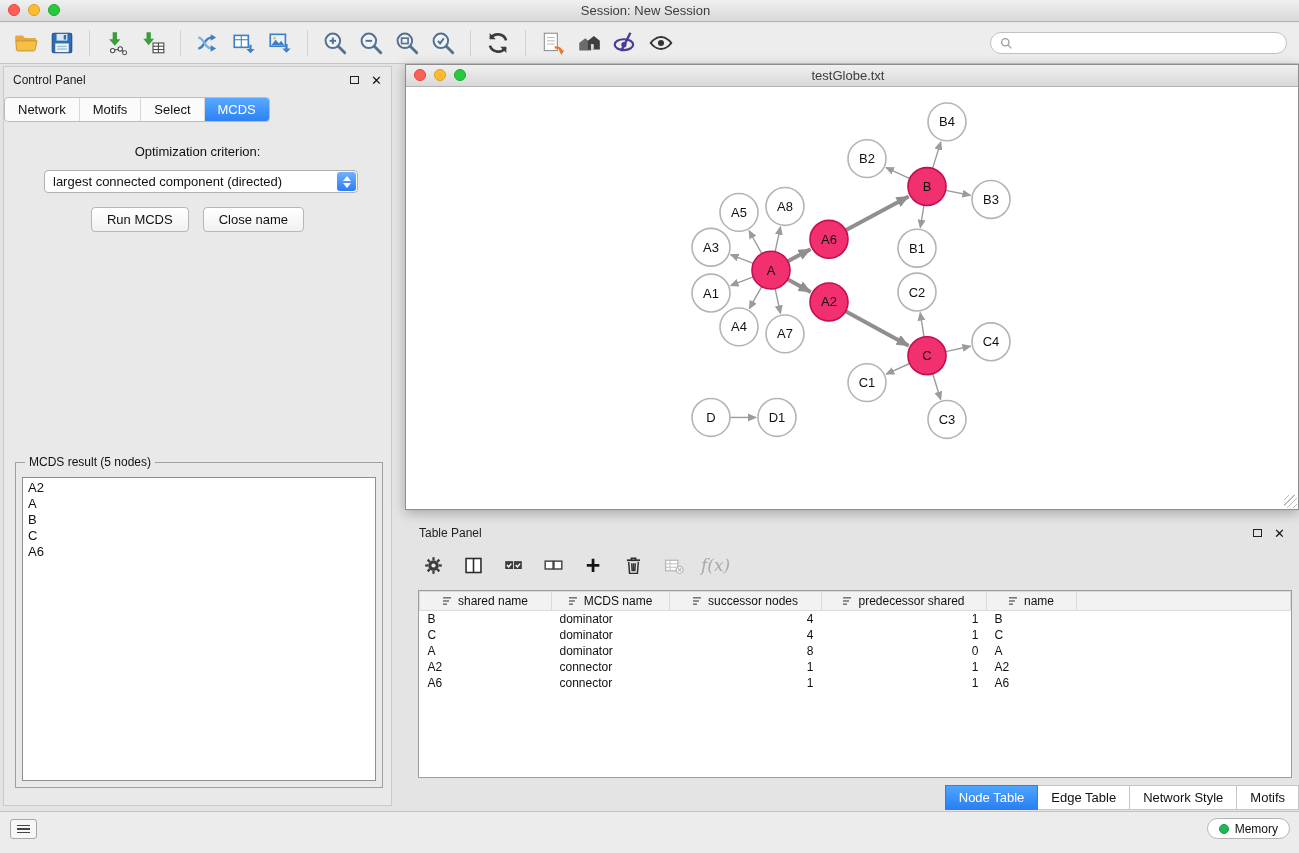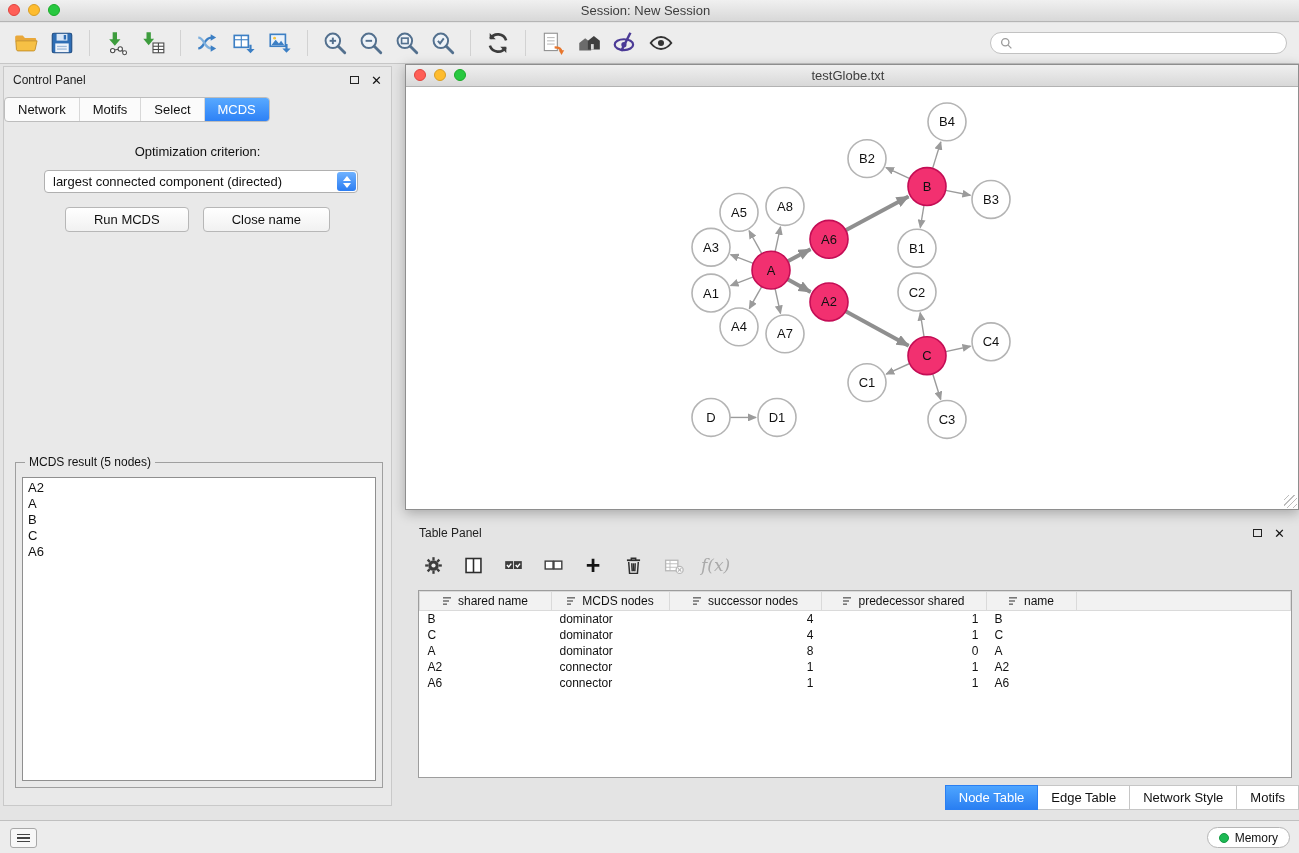--- a/index.html
+++ b/index.html
@@ -44,21 +44,21 @@
   .opt-label { text-align:center; margin-top:22px; font-size:13px; }
   .dropdown { margin:11px 0 0 40px; width:314px; height:23px; background:#fff; border:1px solid #b0b0b0;
     border-radius:4px; display:flex; align-items:center; position:relative; padding-left:8px; font-size:13px; }
   .dd-step { position:absolute; right:1px; top:1px; bottom:1px; width:19px; border-radius:3px;
     background:linear-gradient(#6fb2ff,#2c7df2); display:flex; flex-direction:column;
     align-items:center; justify-content:center; gap:2px; }
   .dd-up { width:0; height:0; border-left:4px solid transparent; border-right:4px solid transparent; border-bottom:5px solid #fff; }
   .dd-down { width:0; height:0; border-left:4px solid transparent; border-right:4px solid transparent; border-top:5px solid #fff; }
   .cp-buttons { display:flex; justify-content:center; gap:14px; margin-top:14px; }
   .cp-btn { background:linear-gradient(#ffffff,#f1f1f1); border:1px solid #b7b7b7; border-radius:4px;
-    padding:4px 28px; font-size:13px; color:#111; }
+    padding:4px 15px; font-size:13px; color:#111; }
   fieldset.result { position:absolute; left:11px; right:8px; top:388px; bottom:17px;
     border:1px solid #9f9f9f; padding:8px 6px 6px; }
   fieldset.result legend { font-size:12px; padding:0 4px; margin-left:3px; color:#111; }
   .result-list { width:100%; height:100%; background:#fff; border:1px solid #8f8f8f;
     overflow:auto; padding:2px 5px; }
   .result-item { font-size:13px; line-height:16px; }
   
   .network-window { position:absolute; left:405px; top:64px; width:894px; height:446px;
     background:#fff; border:1px solid #8e8e8e; box-shadow:0 3px 12px rgba(0,0,0,.28); }
   .net-titlebar { position:relative; height:22px; background:linear-gradient(#f0f0f0,#d8d8d8);
@@ -80,21 +80,21 @@
   table.data { border-collapse:collapse; width:100%; table-layout:fixed; font-size:12px; }
   table.data th { background:#f2f2f2; border:1px solid #dadada; font-weight:normal; height:19px; padding:0 9px; overflow:hidden;margin-top:16px; }
   .hwrap { display:flex; align-items:center; justify-content:center; gap:5px; white-space:nowrap; }
   .sort-ic { width:10px; height:10px; flex:0 0 auto; }
   table.data td { height:16px; padding:0 8px; white-space:nowrap; overflow:hidden; }
   .tp-tabs { display:flex; justify-content:flex-end; margin-top:7px; }
   .tp-tab { font-size:13px; padding:4px 13px; background:#fff; border:1px solid #c6c6c6; border-left-width:0; color:#111; }
   .tp-tab:first-child { border-left-width:1px; }
   .tp-tab.active { background:linear-gradient(#4ea5ff,#2a7ff2); color:#fff; border-color:#2a7ff2; }
   
-  .statusbar { position:absolute; left:0; bottom:0; width:100%; height:33px; background:#ececec;
+  .statusbar { position:absolute; left:0; bottom:0; width:100%; height:42px; background:#ececec;
     border-top:1px solid #c0c0c0; }
   .menu-btn { position:absolute; left:10px; top:7px; width:27px; height:20px; border:1px solid #a8a8a8;
     border-radius:3px; background:#f7f7f7; display:flex; flex-direction:column; gap:2px;
     align-items:center; justify-content:center; }
   .menu-line { width:13px; height:1.6px; background:#444; }
   .memory-btn { position:absolute; right:9px; top:6px; height:21px; border:1px solid #b5b5b5;
     border-radius:11px; background:#fff; display:flex; align-items:center; gap:6px;
     padding:0 11px; font-size:12px; color:#111; }
   .memdot { width:10px; height:10px; border-radius:50%; background:#1db954; border:1px solid #149a43; }
 </style>
@@ -509,21 +509,21 @@
                 <span class="hlabel">shared name</span>
               </span>
             </th>
             <th>
               <span class="hwrap">
                 <svg class="sort-ic" viewBox="0 0 10 10">
                   <rect x="0" y="1" width="8" height="1.6" fill="#777"></rect>
                   <rect x="0" y="4.2" width="6" height="1.6" fill="#777"></rect>
                   <rect x="0" y="7.4" width="4" height="1.6" fill="#777"></rect>
                 </svg>
-                <span class="hlabel">MCDS nodes</span>
+                <span class="hlabel">MCDS name</span>
               </span>
             </th>
             <th>
               <span class="hwrap">
                 <svg class="sort-ic" viewBox="0 0 10 10">
                   <rect x="0" y="1" width="8" height="1.6" fill="#777"></rect>
                   <rect x="0" y="4.2" width="6" height="1.6" fill="#777"></rect>
                   <rect x="0" y="7.4" width="4" height="1.6" fill="#777"></rect>
                 </svg>
                 <span class="hlabel">successor nodes</span>

